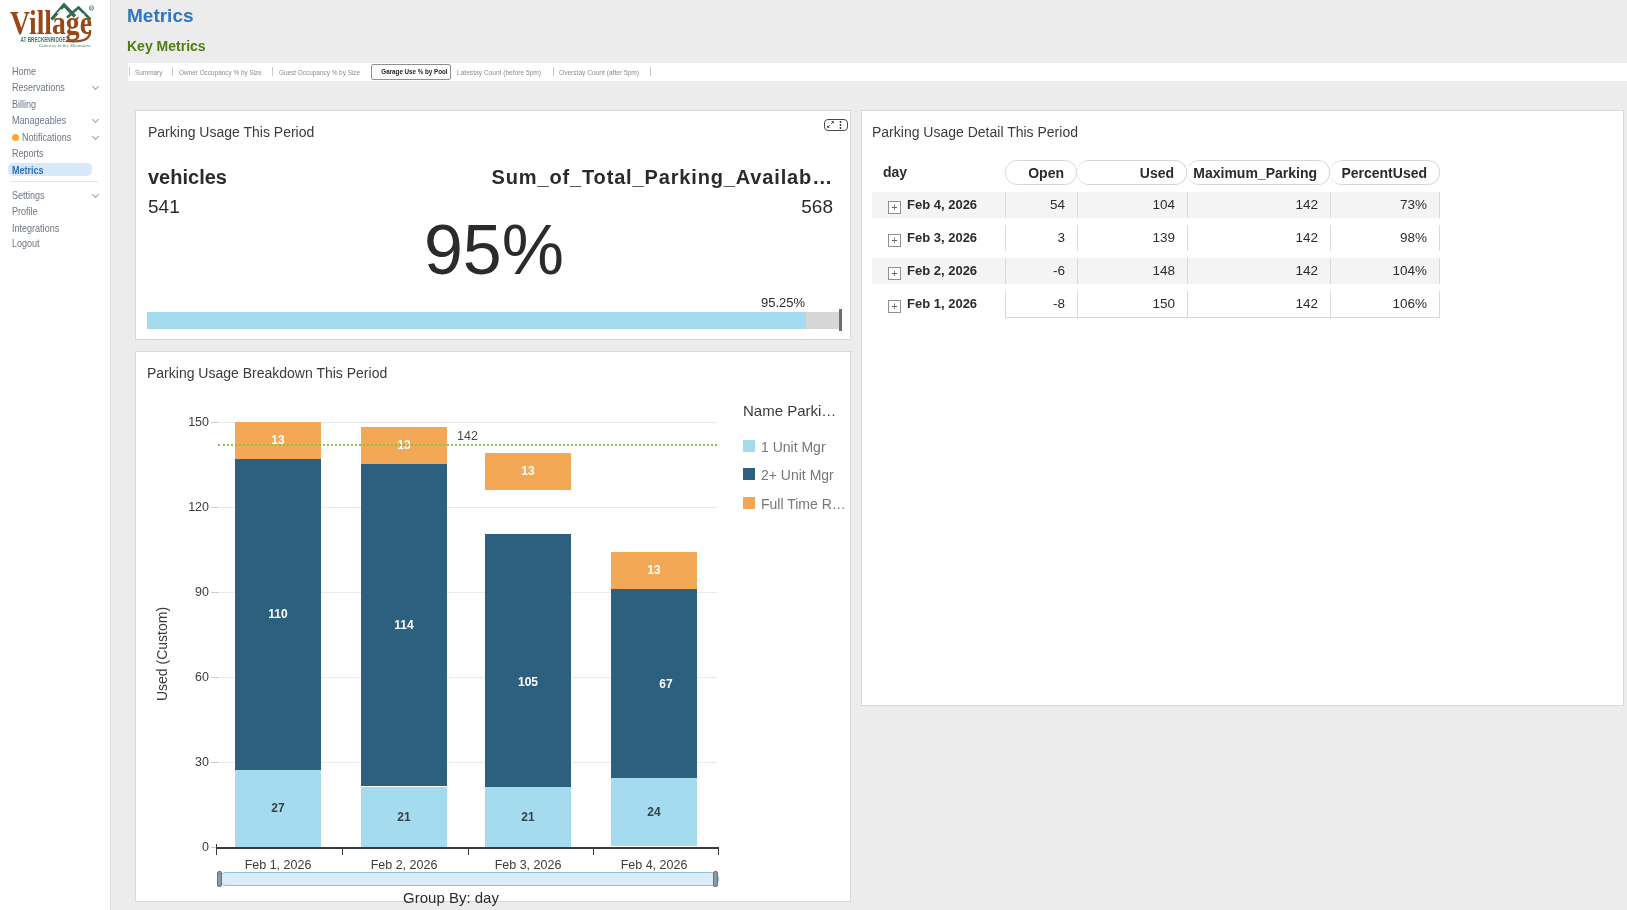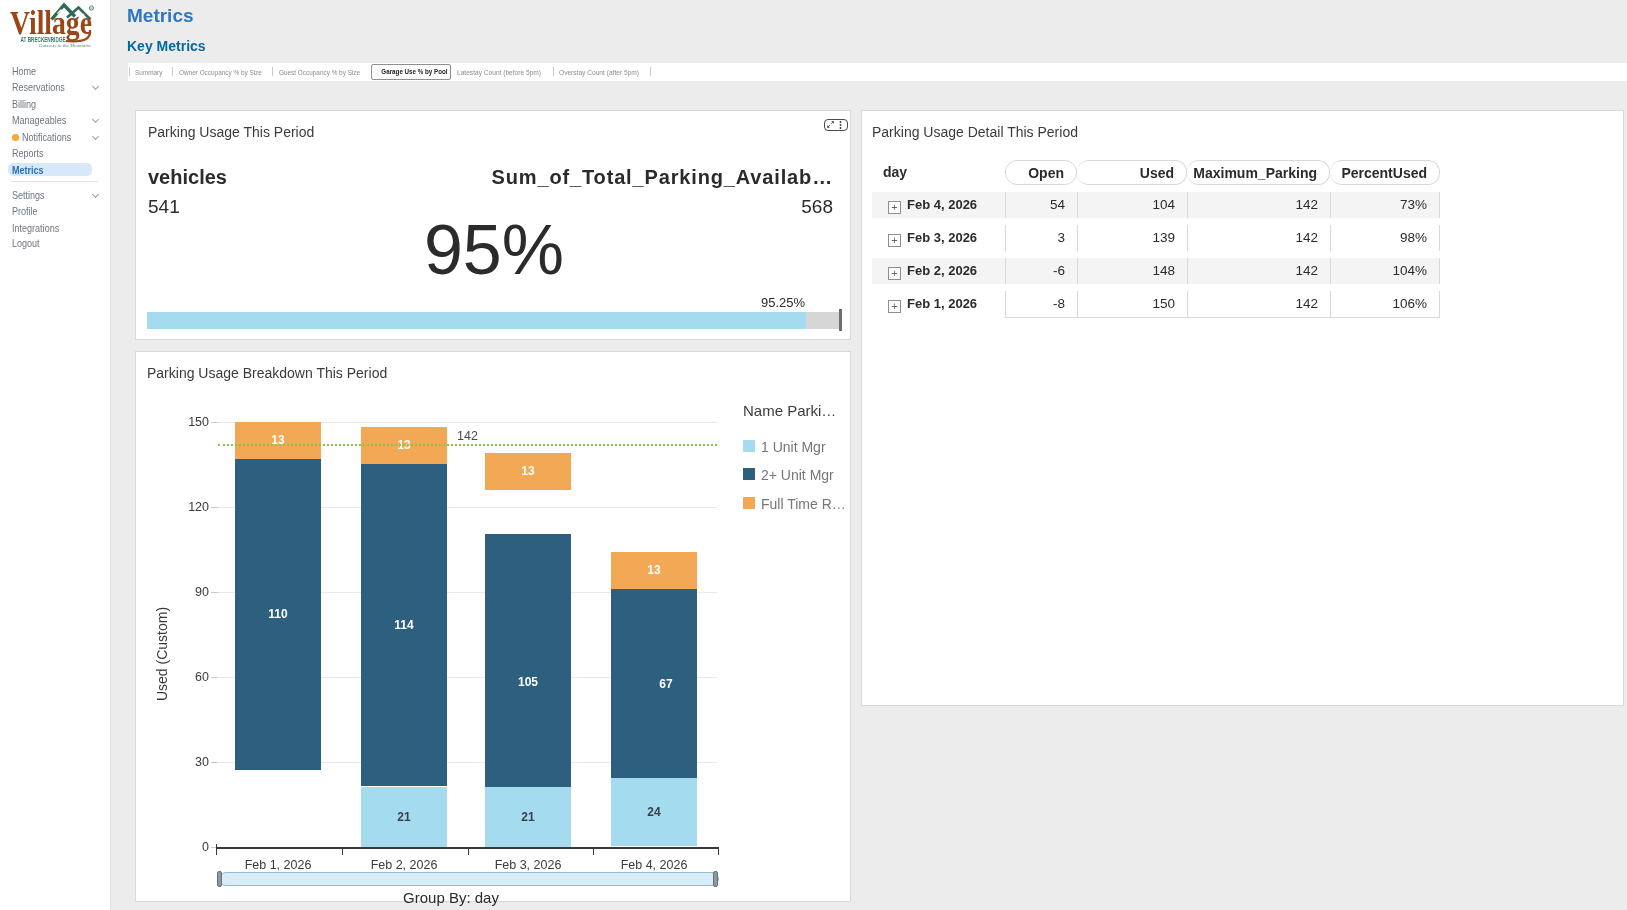--- a/index.html
+++ b/index.html
@@ -6,21 +6,21 @@
   html,body { width:1627px; height:910px; overflow:hidden; }
   body { font-family:"Liberation Sans", sans-serif; background:#ececed; }
   #page { position:relative; width:1627px; height:910px; }
   .abs { position:absolute; }
   
   #sidebar { position:absolute; left:0; top:0; width:111px; height:910px; background:#fff; border-right:1px solid #e0e0e0; }
   .nav { position:absolute; left:12px; font-size:10.5px; color:#6d7580; white-space:nowrap; transform-origin:0 50%; transform:scaleX(.86); }
   .chev { position:absolute; width:5px; height:5px; border-right:1.2px solid #9aa0a8; border-bottom:1.2px solid #9aa0a8; transform:rotate(45deg); left:93px; }
   
   .h1 { position:absolute; left:127px; top:5px; font-size:19px; font-weight:bold; color:#2e77c0; }
-  .h2 { position:absolute; left:127px; top:38px; font-size:14px; font-weight:bold; color:#0369a1; }
+  .h2 { position:absolute; left:127px; top:38px; font-size:14px; font-weight:bold; color:#4d7c0f; }
   
   #tabbar { position:absolute; left:128px; top:63px; width:1499px; height:18px; background:#fff; }
   .tab { position:absolute; top:5px; font-size:8px; color:#8c8c8c; white-space:nowrap; transform-origin:0 50%; transform:scaleX(.8); }
   .tsep { position:absolute; top:4px; width:1px; height:9px; background:#c9c9c9; }
   #seltab { position:absolute; left:243px; top:1px; width:80px; height:16px; background:#fff; border:1px solid #8f8f8f; border-radius:2px; text-align:center; font-size:8px; font-weight:bold; color:#222; line-height:14px; }
   
   #controls { position:absolute; left:128px; top:81px; width:1499px; height:16px; background:#f3f3f3; font-size:8.5px; color:#9b9b9b; }
   #controls span { position:absolute; top:4px; white-space:nowrap; }
   
   .card { position:absolute; background:#fff; border:1px solid #d9d9d9; }
@@ -200,20 +200,23 @@
 
     <div class="abs" style="left:82px;top:92px;width:499px;height:0;border-top:2px dotted #8bc34a;z-index:5;"></div>
     <div class="abs" style="left:321px;top:77px;font-size:12.5px;color:#4a4a4a;">142</div>
 
     <div class="seg or" style="left:99px;top:70px;height:37px;">
         <span class="blab w" style="top:11px;">13</span>
       </div>
     <div class="seg dk" style="left:99px;top:107px;height:311px;">
         <span class="blab w" style="top:148px;">110</span>
       </div>
+    <div class="seg lb" style="left:99px;top:418px;height:77px;">
+        <span class="blab d" style="top:31px;">27</span>
+      </div>
     <div class="seg or" style="left:225px;top:75px;height:37px;">
         <span class="blab w" style="top:11px;">13</span>
       </div>
     <div class="seg dk" style="left:225px;top:112px;height:322px;">
         <span class="blab w" style="top:154px;">114</span>
       </div>
     <div class="seg lb" style="left:225px;top:435px;height:60px;">
         <span class="blab d" style="top:23px;">21</span>
       </div>
     <div class="seg or" style="left:349px;top:101px;height:37px;">

